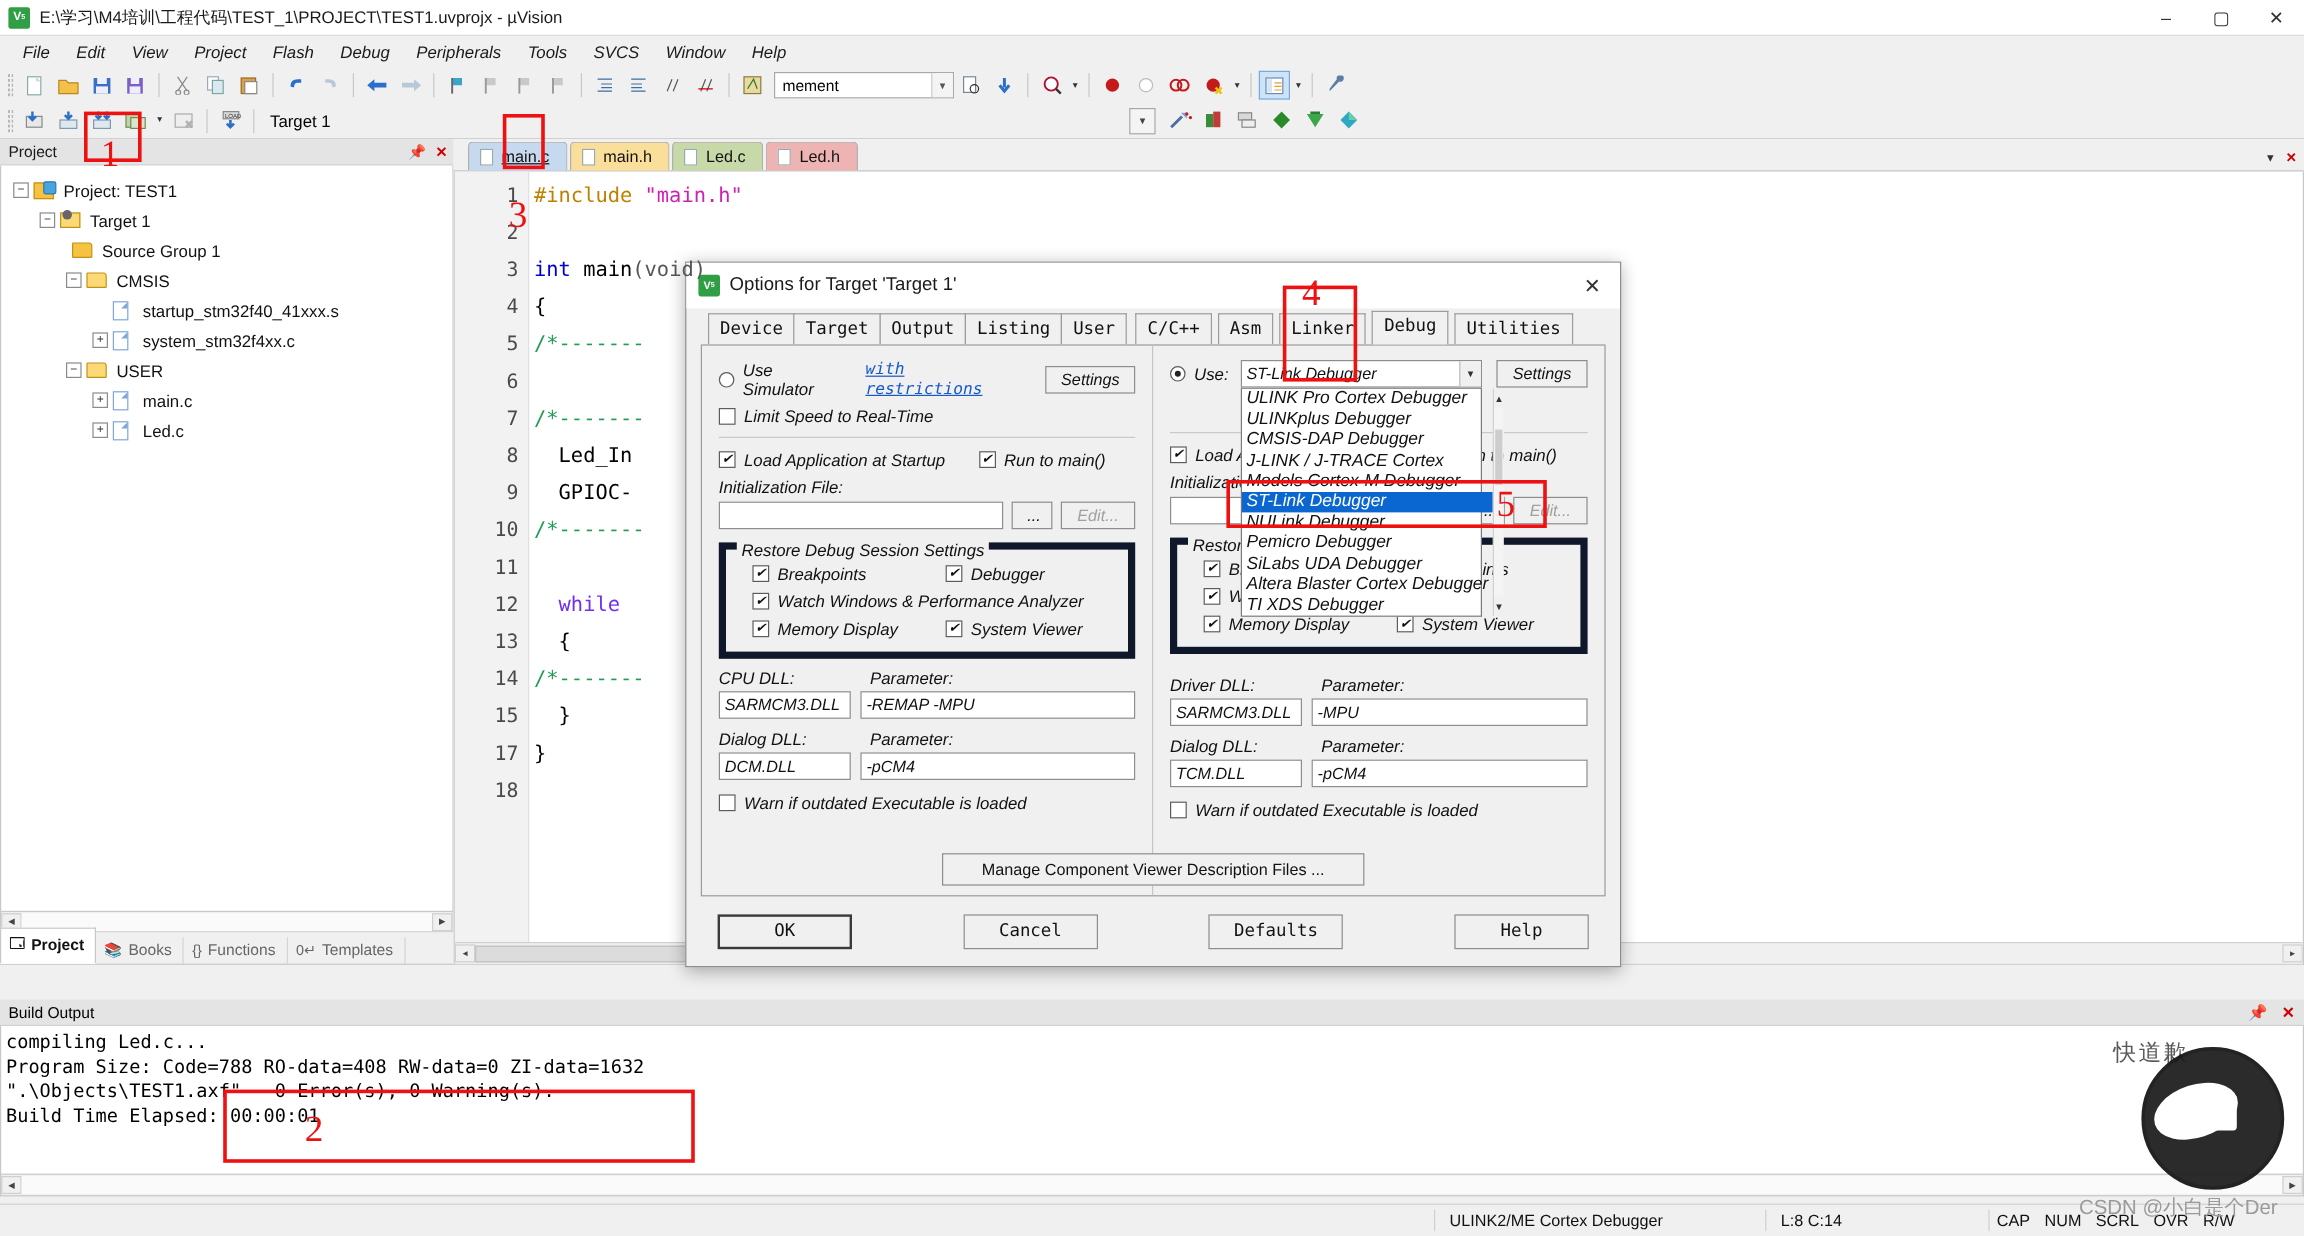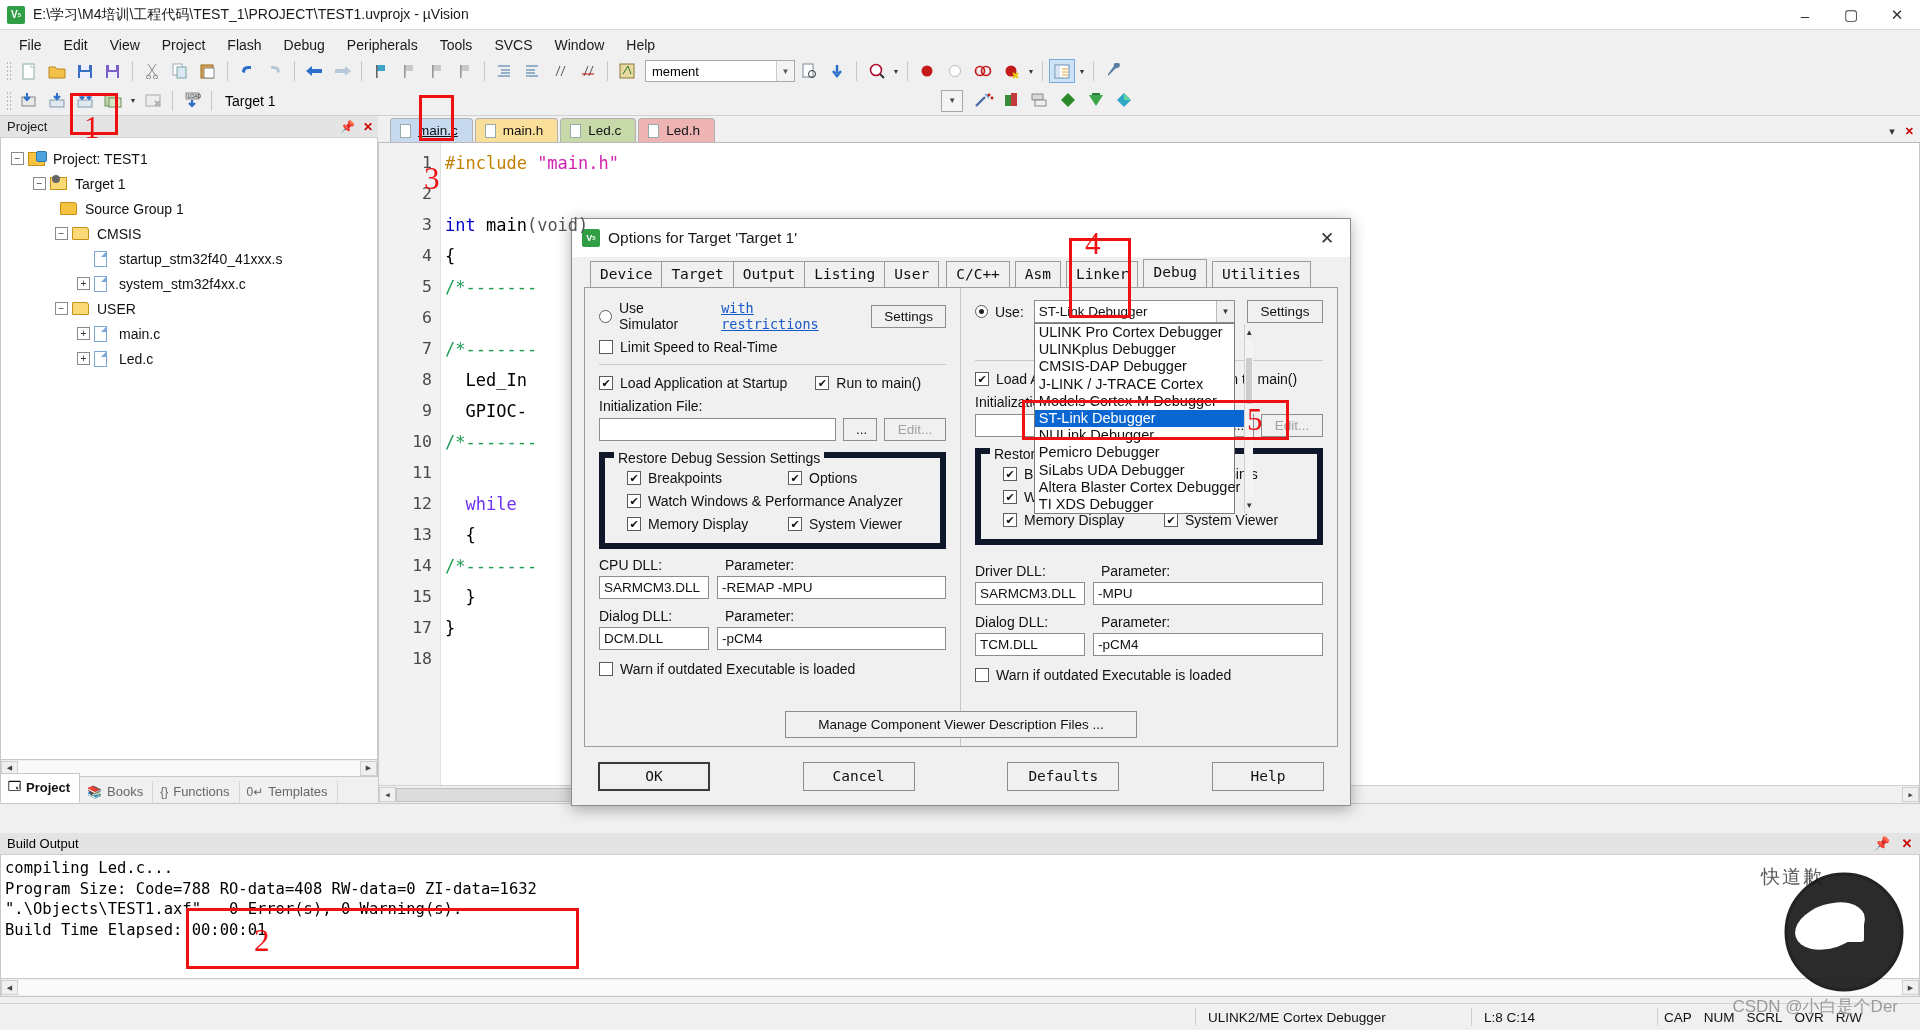--- a/index.html
+++ b/index.html
@@ -26,22 +26,22 @@
   }
   .titlebar .title-text { font-size: 14px; color: #1a1a1a; }
   .win-buttons { position: absolute; right: 0; top: 0; height: 30px; display: flex; }
   .win-btn {
     width: 46px; height: 30px; display: flex; align-items: center; justify-content: center;
     font-size: 15px; color: #333;
   }
 
   
   .menubar {
-    height: 26px; display: flex; align-items: flex-end;
-    background: #f0f0f0; padding-left: 8px;
+    height: 26px; display: flex; align-items: center;
+    background: #f0f0f0; padding-left: 8px; font-style: italic;
   }
   .menu-item { padding: 3px 11px; font-size: 14px; color: #1a1a1a; cursor: default; }
 
   
   .toolbar {
     height: 30px; display: flex; align-items: center;
     background: #f0f0f0; padding-left: 6px;
   }
   .tb-grip { width: 5px; height: 20px; margin-right: 4px;
     background-image: radial-gradient(#b4b4b4 1px, transparent 1px);
@@ -186,21 +186,21 @@
     display:flex;align-items:center;justify-content:center;color:#fff;font-size:9px;font-weight:bold;}
   .dlg-title .dt { font-size: 15.5px; color:#1a1a1a; }
   .dlg-title .dx { margin-left:auto; width:46px;height:38px;display:flex;align-items:center;justify-content:center;font-size:17px;color:#333;}
   .dlg-tabs { display:flex; align-items:flex-end; height:30px; padding-left:18px; font-family:"DejaVu Sans Mono", monospace;}
   .dtab {
     font-size: 14.5px; padding: 4px 9px 5px 9px; border:1px solid #9c9c9c; border-bottom:none;
     background:#f0f0f0; color:#111; margin-right:-1px;
   }
   .dtab.sel { background:#f0f0f0; position:relative; z-index:3; padding-bottom:7px; }
   .dlg-content { margin: 0 12px 0 12px; border:1px solid #9c9c9c; background:#f0f0f0; flex:1; position:relative; }
-  .cols { display:flex; height: 100%; }
+  .cols { display:flex; height: 100%; font-style: italic; }
   .col { width: 50%; padding: 12px 14px 0 14px; position: relative; }
   .col.left { border-right: 1px solid #c5c5c5; }
   .row { display:flex; align-items:center; margin-bottom: 7px; }
   .radio { width:13px;height:13px;border:1px solid #5c5c5c; border-radius:50%; background:#fff; margin-right:7px;
            display:flex;align-items:center;justify-content:center; flex:0 0 13px;}
   .radio.on:after{content:"";width:5px;height:5px;background:#222;border-radius:50%;}
   .chk { width:14px;height:14px;border:1px solid #5c5c5c; background:#fff; margin-right:7px; flex:0 0 14px;
          display:flex;align-items:center;justify-content:center;font-size:11px;color:#111;line-height:1;}
   .lb { font-size: 14px; color:#111; }
   .lnk { font-size: 13.5px; color:#1659c9; text-decoration: underline; font-family:"DejaVu Sans Mono", monospace;}
@@ -847,21 +847,21 @@
             <div class="txtin" style="flex:1"></div>
             <div class="btn" style="width:34px">...</div>
             <div class="btn dis" style="width:62px">Edit...</div>
           </div>
           <div class="grp">
             <div class="cap">Restore Debug Session Settings</div>
             <div class="row" style="padding-left:12px">
               <span class="chk">✔</span>
               <span class="lb" style="width:140px">Breakpoints</span>
               <span class="chk">✔</span>
-              <span class="lb">Options</span>
+              <span class="lb">Debugger</span>
             </div>
             <div class="row" style="padding-left:12px">
               <span class="chk">✔</span>
               <span class="lb">Watch Windows &amp; Performance Analyzer</span>
             </div>
             <div class="row" style="padding-left:12px;margin-bottom:2px">
               <span class="chk">✔</span>
               <span class="lb" style="width:140px">Memory Display</span>
               <span class="chk">✔</span>
               <span class="lb">System Viewer</span>

